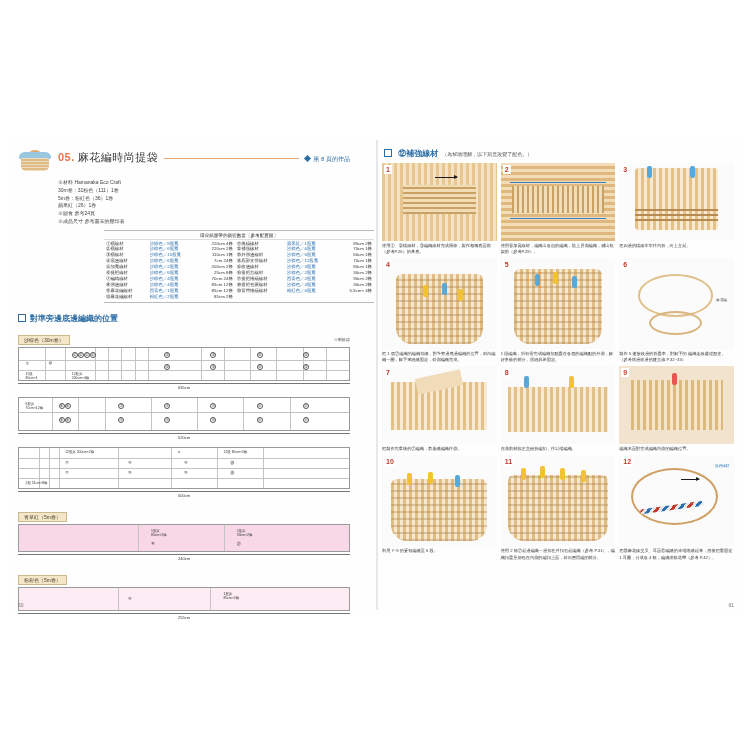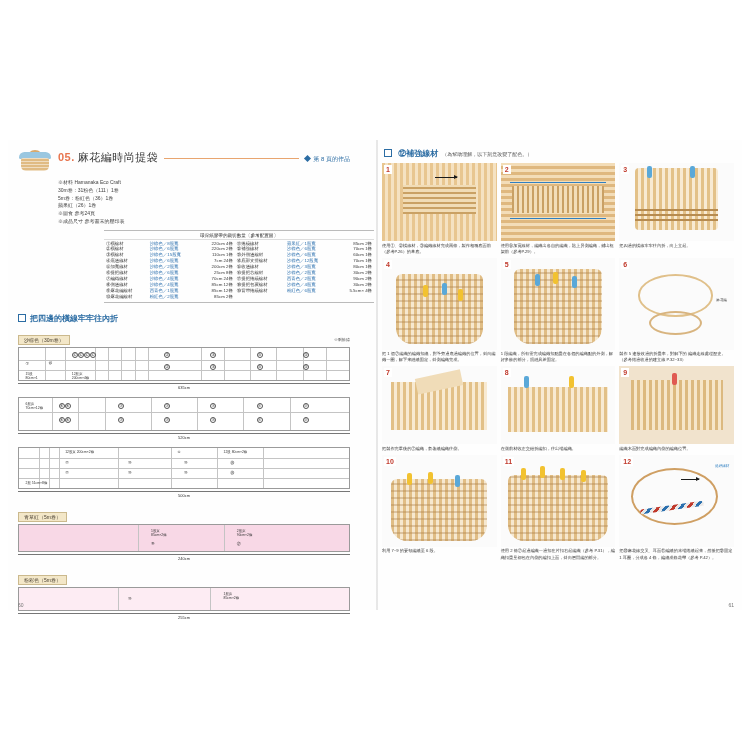--- a/index.html
+++ b/index.html
@@ -464,21 +464,21 @@
               <td class="c2">粉紅色／2股寬</td>
               <td class="c3">85cm   2條</td>
               <td></td>
               <td></td>
               <td></td>
             </tr>
           </tbody>
         </table>
       </div>
 
-      <div class="section-h">把四邊的橫線牢牢往內折</div>
+      <div class="section-h">對準旁邊底邊編織的位置</div>
 
       <div class="cut-block">
         <span class="cut-label">沙棕色（30m卷）</span>
         <div style="position:relative;">
           <div style="position:absolute;right:0;top:-10px;font-size:4px;color:#555;">※剩餘線</div>
           <div class="strip">
             <div class="vline" style="left:8%"></div>
             <div class="vline" style="left:14%"></div>
             <div class="vline" style="left:23%"></div>
             <div class="vline" style="left:27%"></div>

